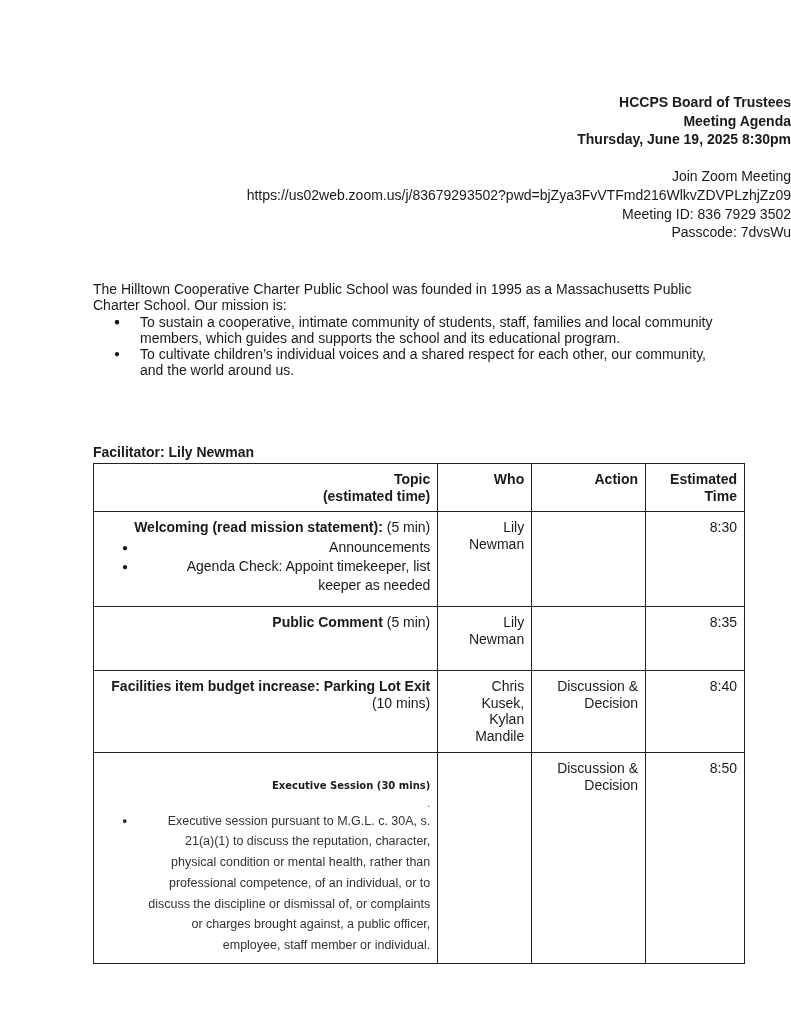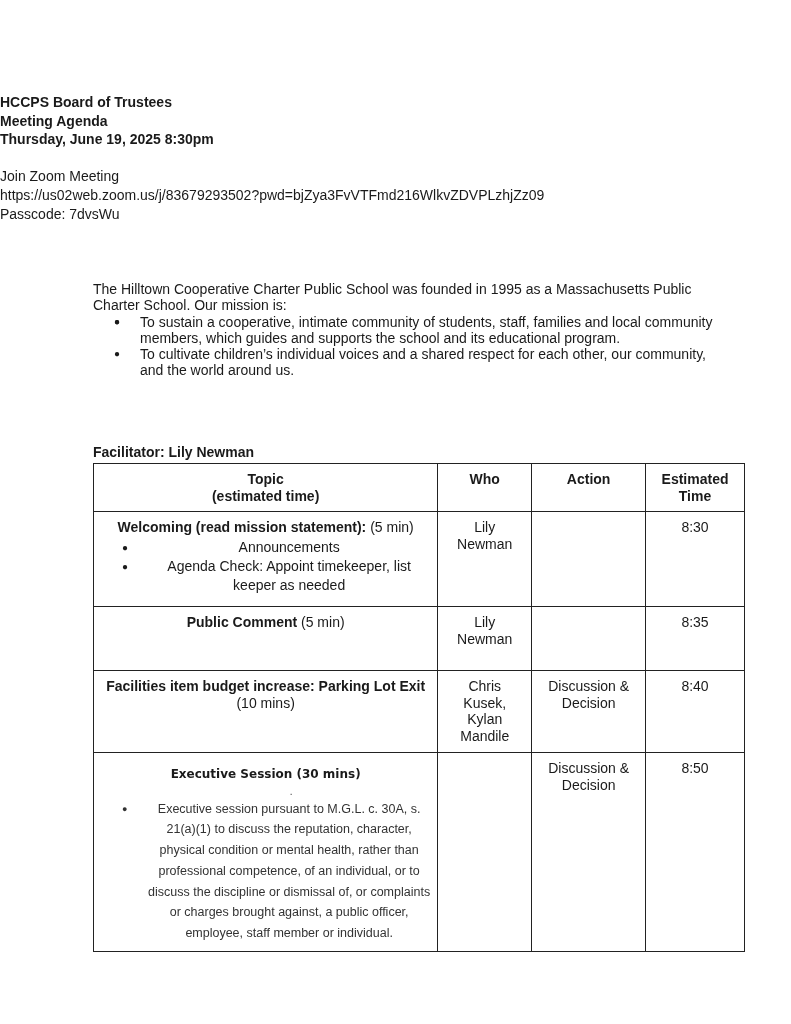--- a/index.html
+++ b/index.html
@@ -4,73 +4,74 @@
   <style>
     html, body { margin: 0; padding: 0; background: #ffffff; }
     body {
       width: 791px; height: 1024px; position: relative; overflow: hidden;
       font-family: "Liberation Sans", sans-serif; color: #1a1a1a;
       font-size: 14px;
     }
     .page { position: absolute; left: 0; top: 0; width: 791px; height: 1024px; }
     .header {
       position: absolute; left: 0; top: 93px; width: 791px;
-      text-align: left; line-height: 18.6px; font-size: 14px;
+      text-align: right; line-height: 18.6px; font-size: 14px;
     }
     .header .b { font-weight: bold; }
     .header .blank { height: 18.6px; }
     .intro {
       position: absolute; left: 93px; top: 281px; width: 620px;
       line-height: 16.3px; font-size: 14px;
     }
     .intro ul { margin: 0; padding: 0; list-style: none; }
     .intro li { position: relative; padding-left: 47px; }
     .intro li .dot {
       position: absolute; left: 21px; top: 0; font-size: 10px; line-height: 16.3px;
     }
     .facilitator {
       position: absolute; left: 93px; top: 444px; font-weight: bold; font-size: 14px;
     }
     table.agenda {
       position: absolute; left: 93px; top: 463px; width: 652px;
       border-collapse: collapse; font-size: 14px; line-height: 16.5px;
     }
     table.agenda td, table.agenda th {
-      border: 1.5px solid #222; vertical-align: top; text-align: center;
+      border: 1.5px solid #222; vertical-align: top; text-align: right;
       padding: 7px 7px 7px 7px;
     }
     table.agenda th { font-weight: bold; }
     col.c1 { width: 345px; } col.c2 { width: 94px; } col.c3 { width: 114px; } col.c4 { width: 99px; }
     tr.r-head { height: 48px; }
     tr.r1 { height: 95px; }
     tr.r2 { height: 64px; }
     tr.r3 { height: 82px; }
     tr.r4 { height: 170px; }
     .topic-bold { font-weight: bold; }
     .sub-list { margin: 2px 0 0 0; padding: 0; list-style: none; }
     .sub-list li { position: relative; padding-left: 47px; line-height: 19px; }
     .sub-list li .dot { position: absolute; left: 21px; top: 0; font-size: 10px; line-height: 19px; }
-    .exec-title { font-family: "DejaVu Sans", sans-serif; font-weight: bold; font-size: 12px; margin-top: 6px; }
+    .exec-title { font-family: "DejaVu Sans", sans-serif; font-weight: bold; font-size: 10px; margin-top: 18px; }
     .exec-dot { padding-left: 51px; font-size: 10px; line-height: 10px; color: #444; margin-top: 4px; }
     .exec-list { margin: 2px 0 0 0; padding: 0; list-style: none; }
     .exec-list li { position: relative; padding-left: 47px; font-size: 12.5px; line-height: 20.8px; color: #333; }
     .exec-list li .dot { position: absolute; left: 21px; top: 0; font-size: 9px; line-height: 20.8px; }
   </style>
 </head>
 <body>
 
 <div class="page">
 
   <div class="header">
     <div class="b">HCCPS Board of Trustees</div>
     <div class="b">Meeting Agenda</div>
     <div class="b">Thursday, June 19, 2025 8:30pm</div>
     <div class="blank"></div>
     <div>Join Zoom Meeting</div>
     <div>https://us02web.zoom.us/j/83679293502?pwd=bjZya3FvVTFmd216WlkvZDVPLzhjZz09</div>
+    <div>Meeting ID: 836 7929 3502</div>
     <div>Passcode: 7dvsWu</div>
   </div>
 
   <div class="intro">
     <div>The Hilltown Cooperative Charter Public School was founded in 1995 as a Massachusetts Public Charter School. Our mission is:</div>
     <ul>
       <li>
         <span class="dot">●</span>
       </li>
       <li>

